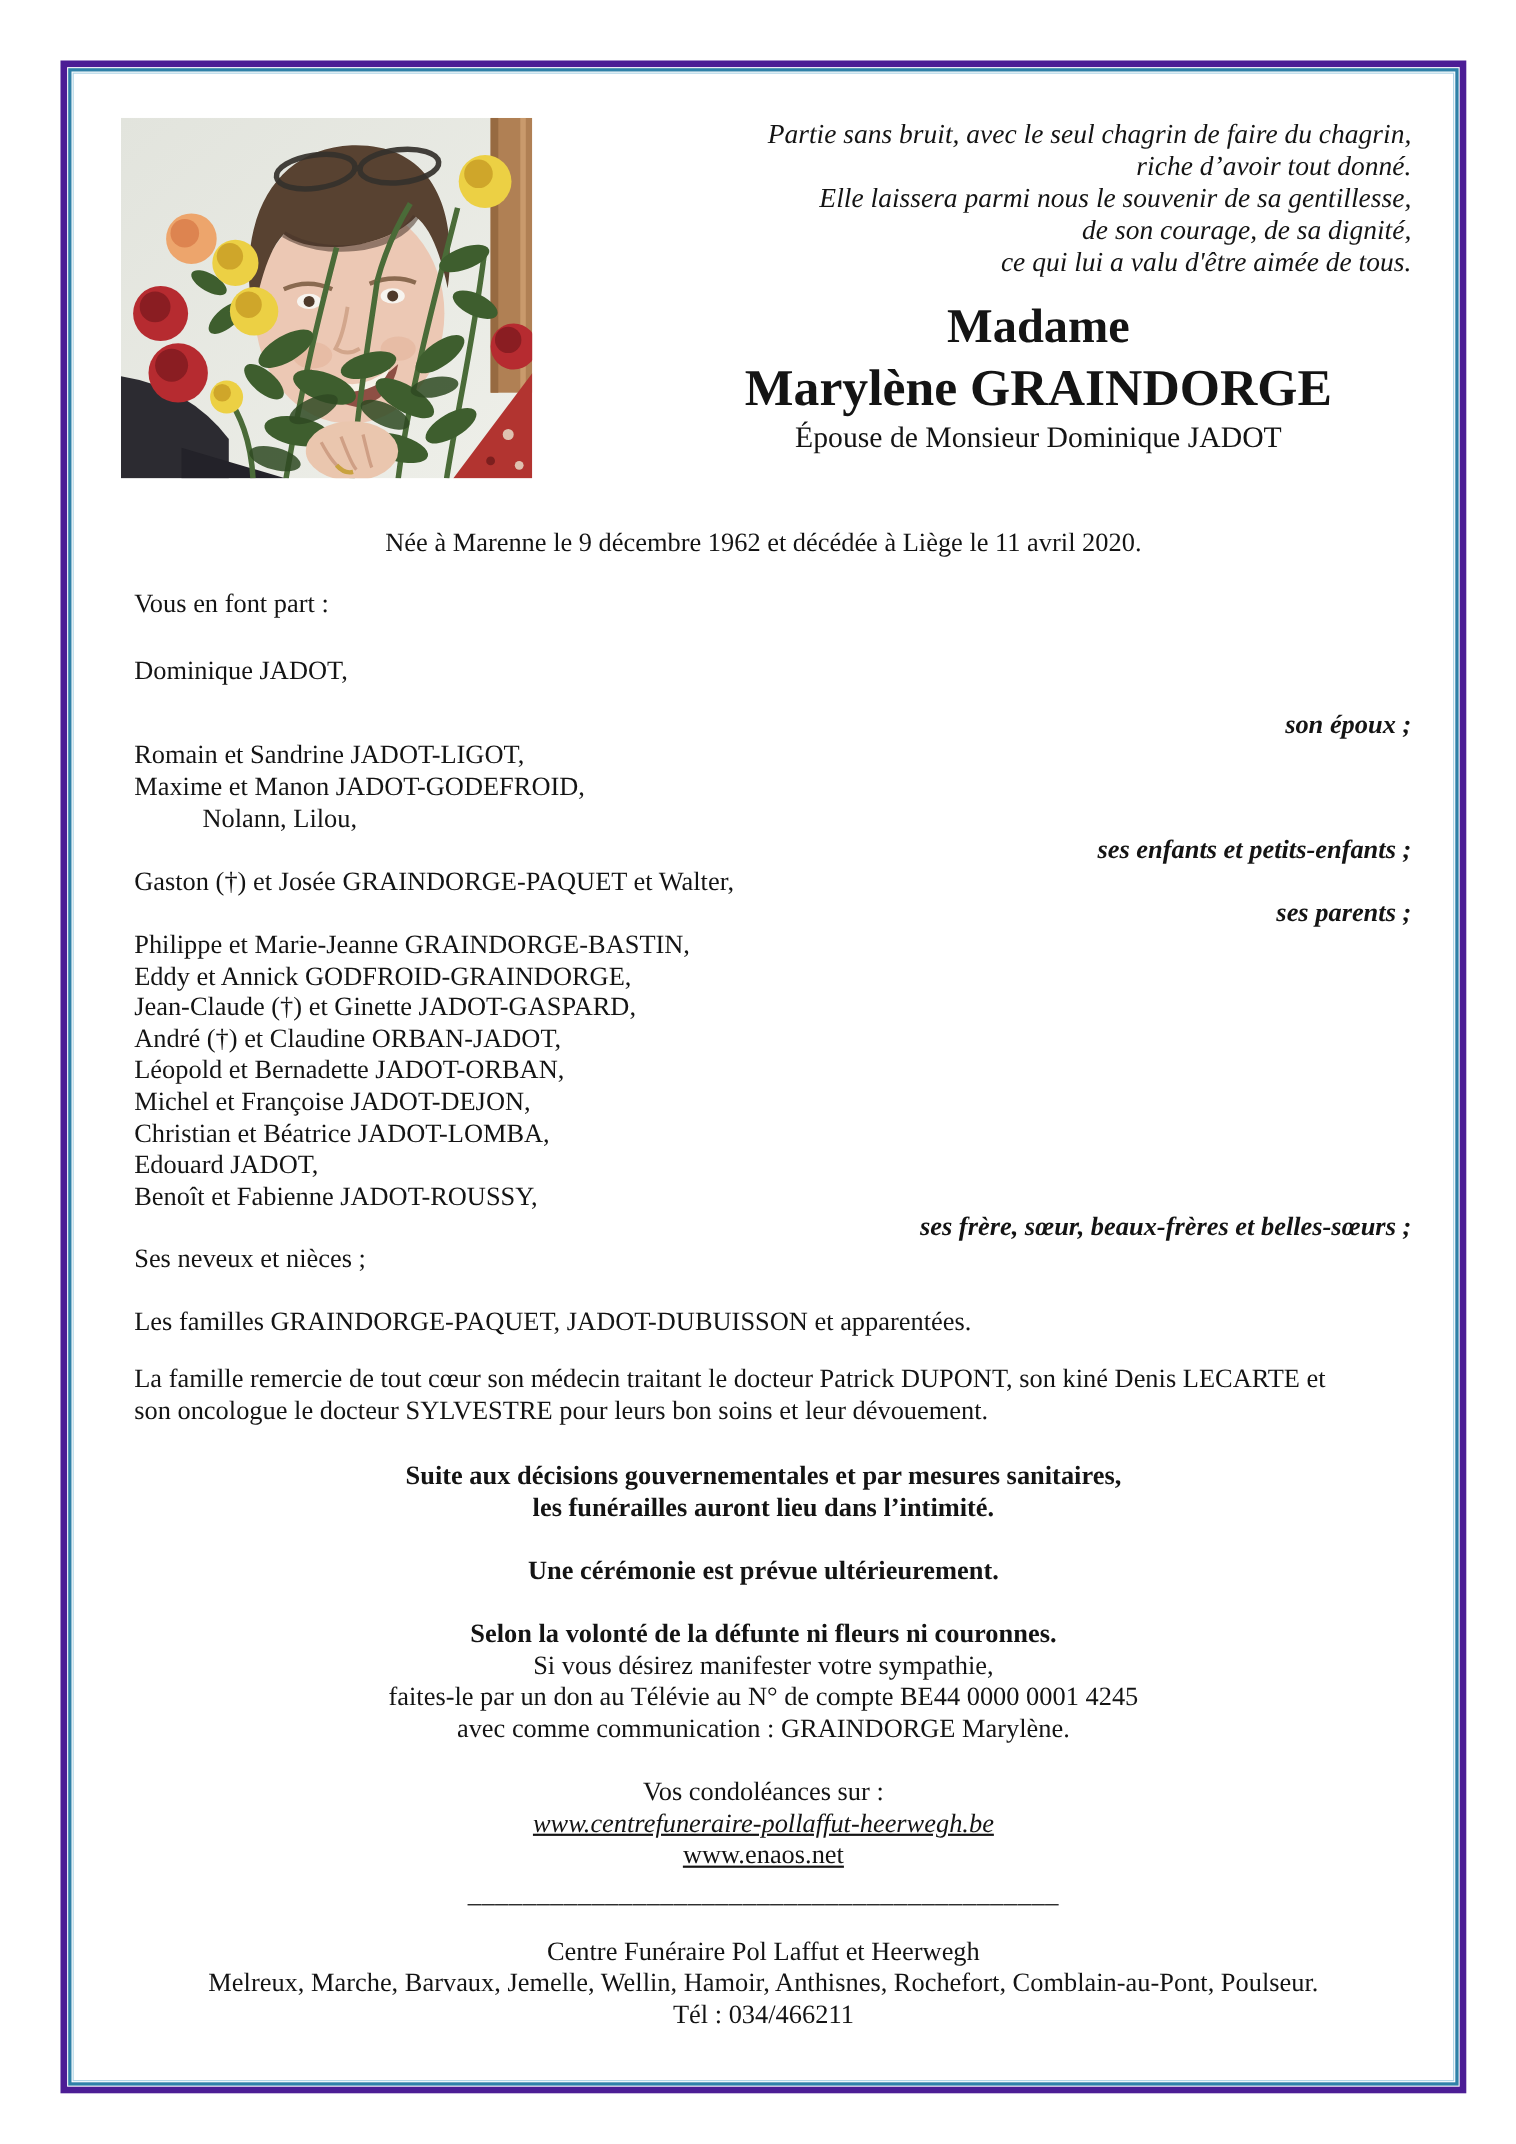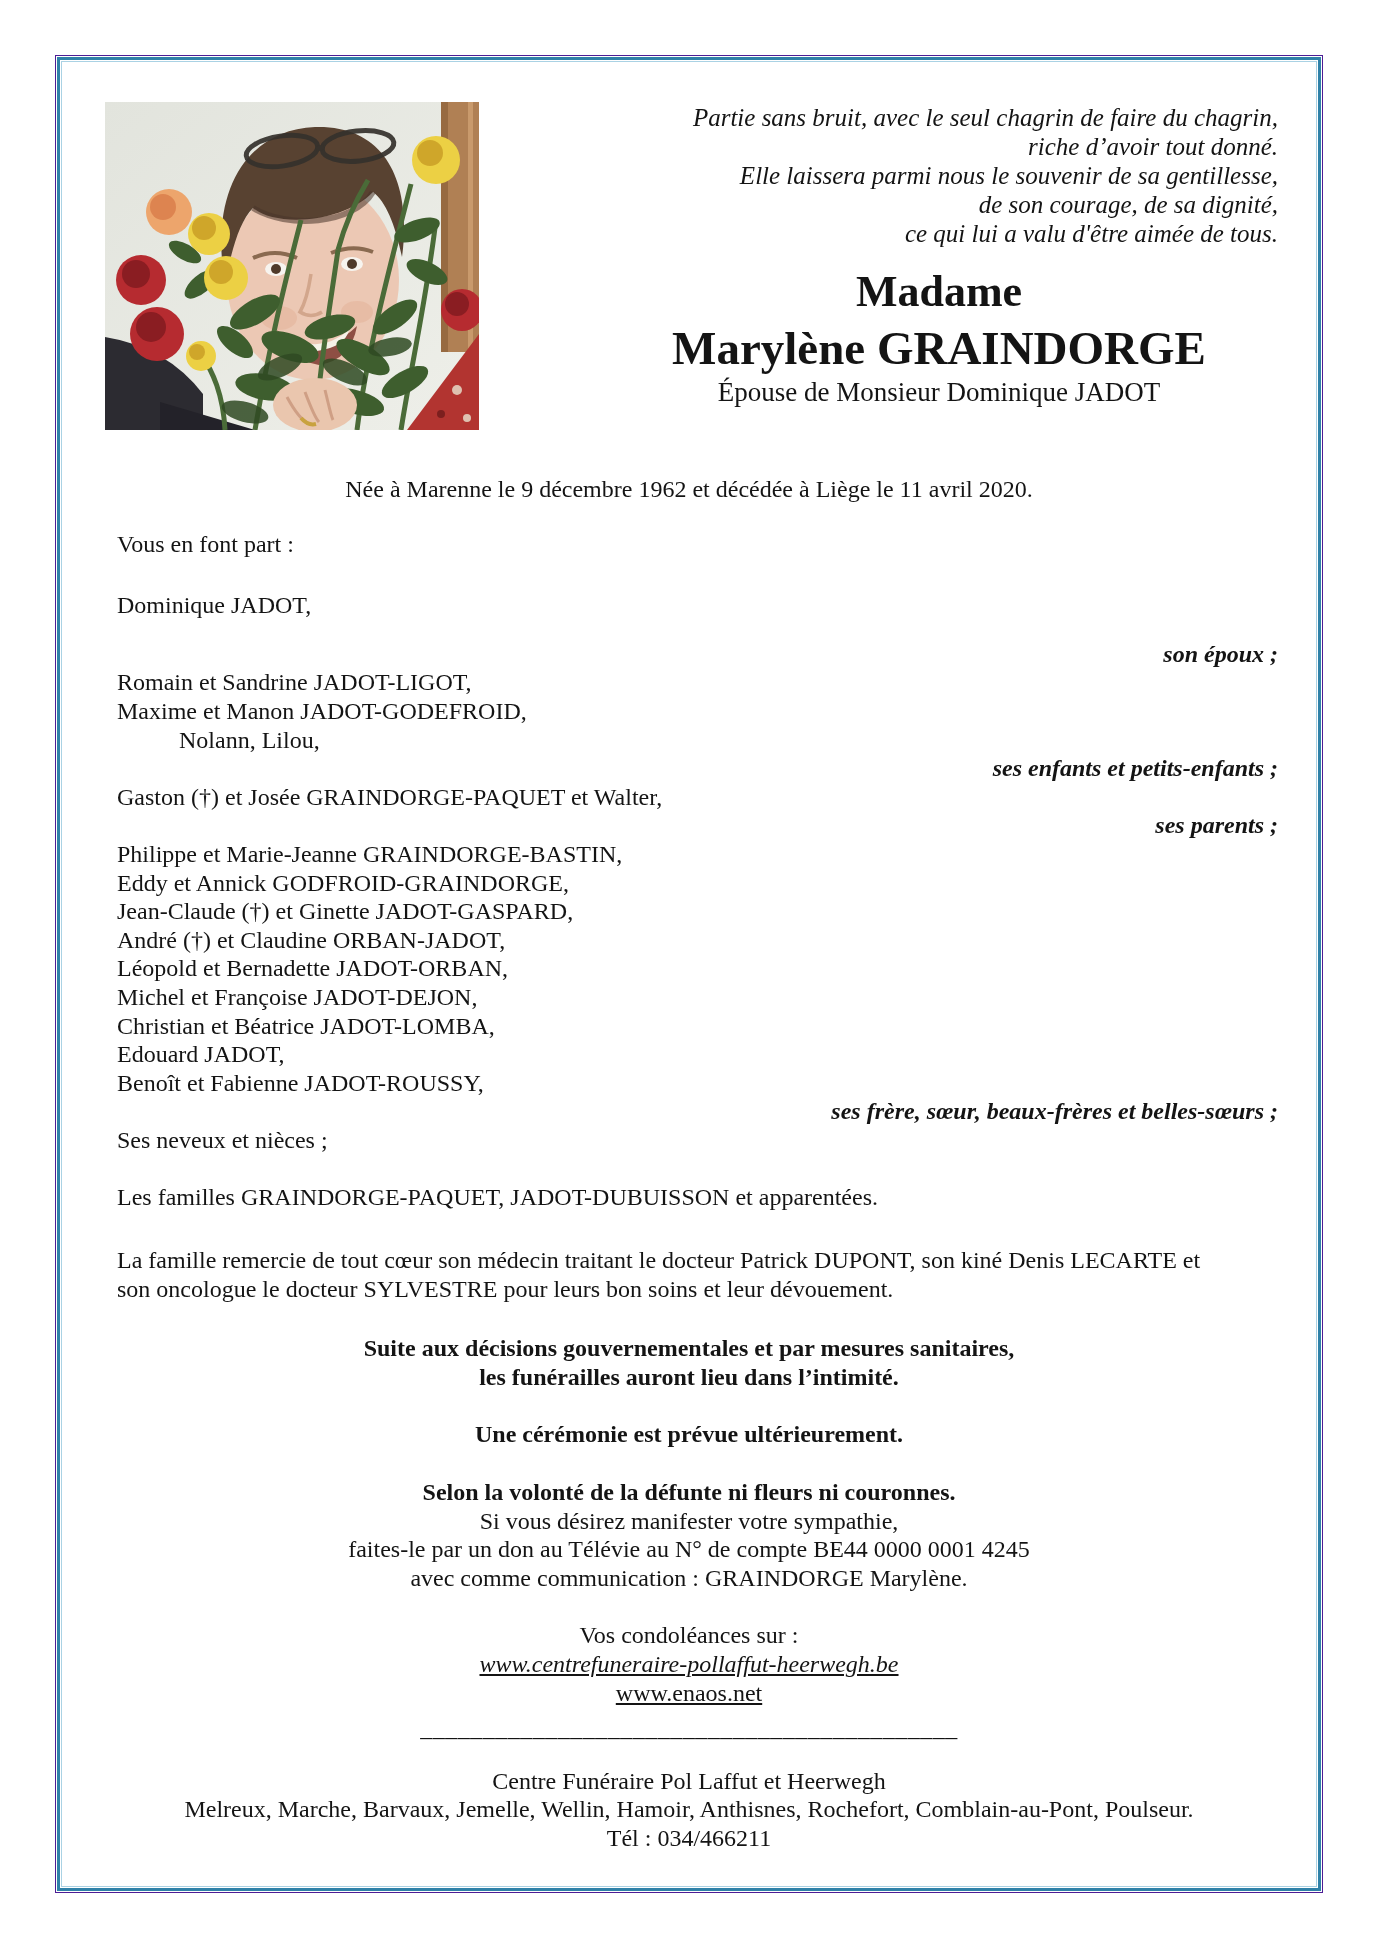--- a/index.html
+++ b/index.html
@@ -4,21 +4,21 @@
 <style>
   html,body{margin:0;padding:0;background:#ffffff;}
   .page{
     position:relative;width:1378px;height:1949px;background:#ffffff;
     font-family:"Liberation Serif","DejaVu Serif",serif;color:#141414;
     overflow:hidden;
   }
   
   .frame{
     position:absolute;left:55px;top:55px;width:1266px;height:1836px;
-    border:1px solid #4c1d95;
+    border:6px solid #4c1d95;
   }
   .frame::before{
     content:"";position:absolute;inset:1px;border:3px solid #2f81a8;pointer-events:none;
   }
   .frame::after{
     content:"";position:absolute;inset:5px;border:1px solid #aad2e4;pointer-events:none;
   }
   .content{position:absolute;inset:6px;}
   
   .header{position:relative;height:413px;}
@@ -36,21 +36,21 @@
   .line{font-size:24px;line-height:28.6px;white-space:nowrap;}
   .center{text-align:center;}
   .bold{font-weight:bold;}
   .announce{padding:0 38px 0 55px;}
   .indent{padding-left:62px;}
   .relation{text-align:right;font-weight:bold;font-style:italic;}
   .mt-sm{margin-top:20px;}
   .mt-intro{margin-top:26px;}
   .mt-name{margin-top:33px;}
   .mt-gap{margin-top:29px;}
-  .mt-thanks{margin-top:34px;}
+  .mt-thanks{margin-top:23px;}
   .mt-notice{margin-top:31px;}
   .mt-sep{margin-top:7px;}
   .mt-footer{margin-top:24px;}
   .link{ text-decoration:underline; color:#141414; }
   .site1{font-style:italic;}
   .separator{letter-spacing:0.5px;}
 </style>
 </head>
 <body>
 

